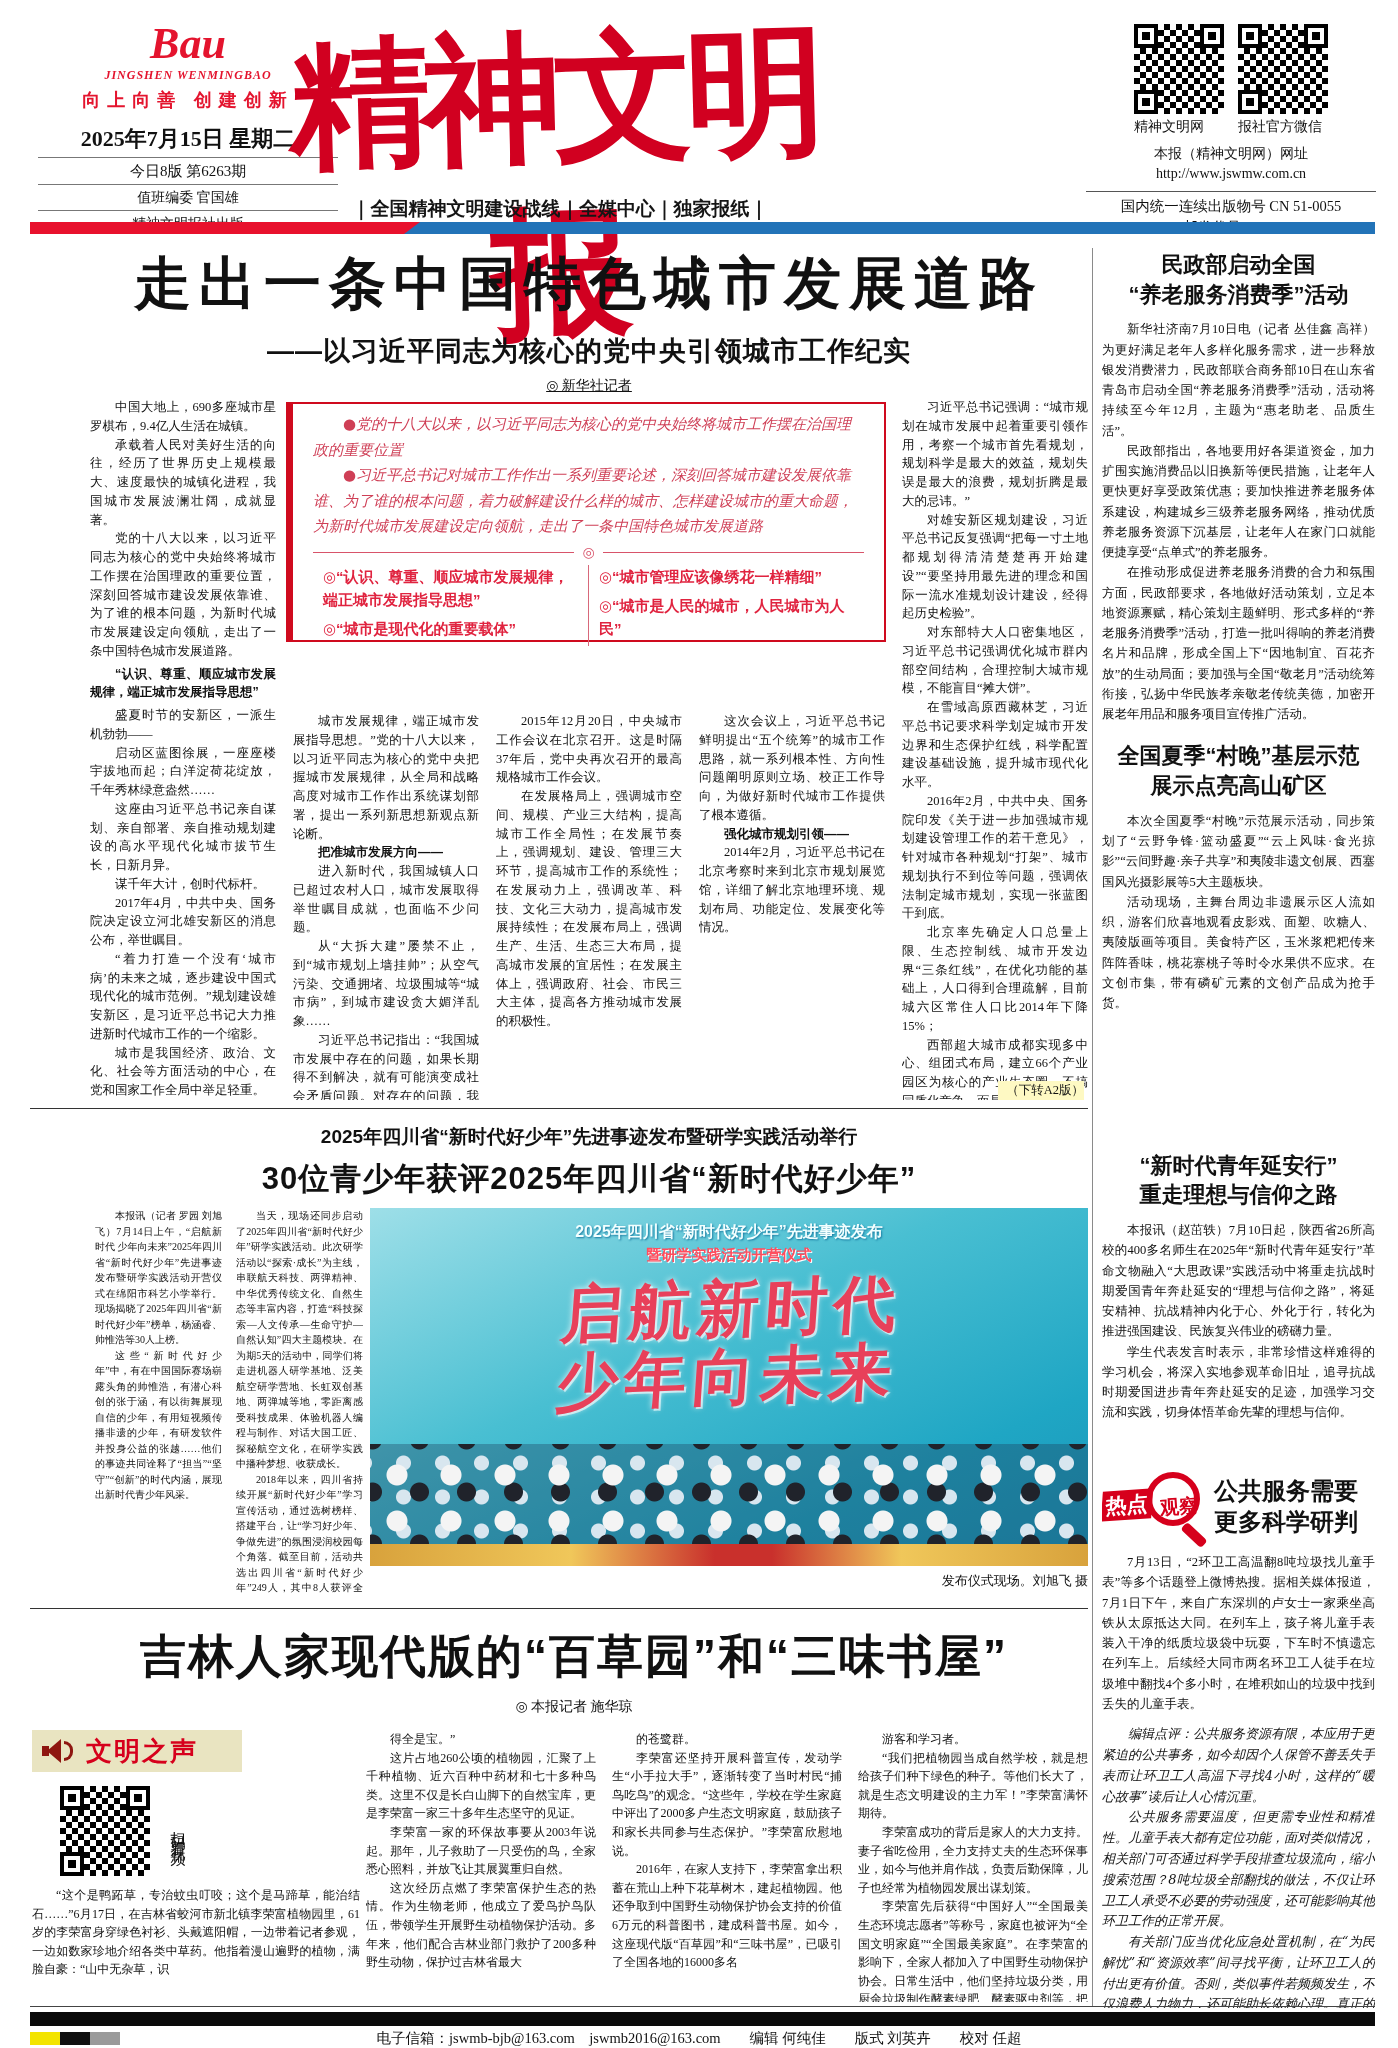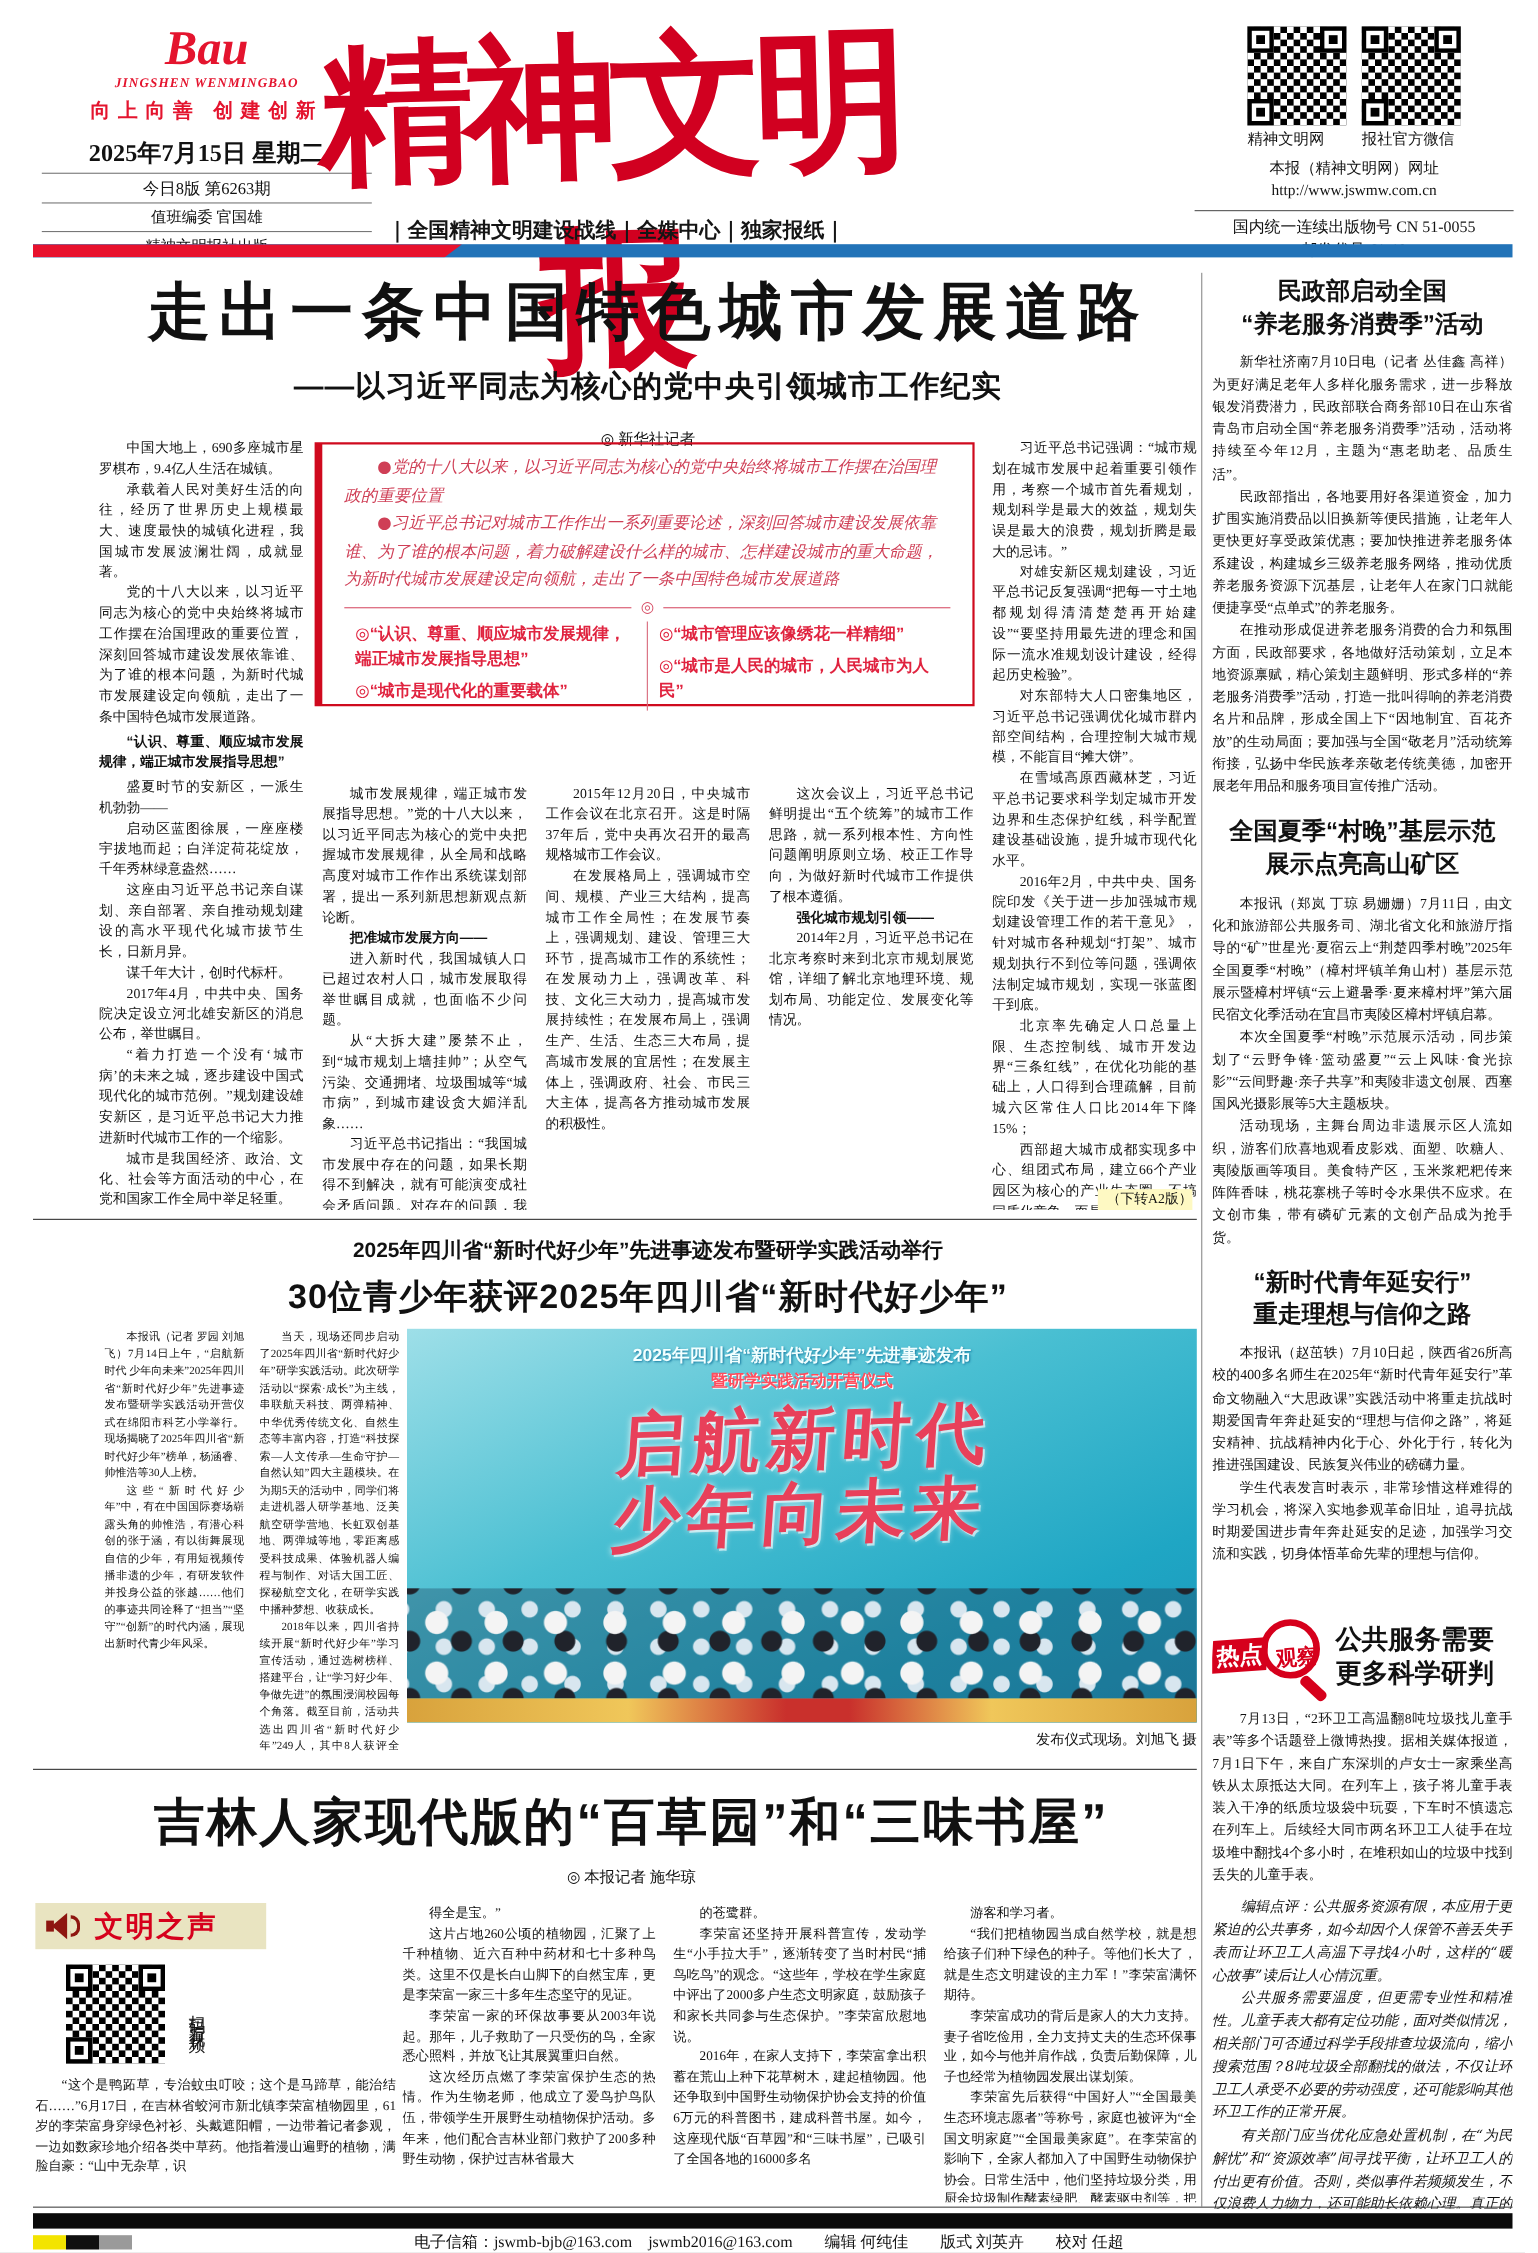--- a/index.html
+++ b/index.html
@@ -41,21 +41,21 @@
   .bar-red { position:absolute; left:0; top:0; height:100%; width:390px; background:#e8112d;
              clip-path:polygon(0 0,100% 0,calc(100% - 16px) 100%,0 100%); }
   .vrule { left:1092px; top:248px; width:1px; height:1758px; background:#8a8a8a; }
 
   
   .lead-head { left:90px; top:246px; width:998px; text-align:center; }
   .lead-head h1 { font-size:57px; letter-spacing:8px; font-weight:900; white-space:nowrap;
                   font-family:"Liberation Sans","DejaVu Sans",sans-serif; }
   .lead-dek { font-size:27px; font-weight:bold; margin-top:10px; letter-spacing:1px;
               font-family:"Liberation Sans","DejaVu Sans",sans-serif; }
-  .lead-byline { font-size:14px; margin-top:22px; }
+  .lead-byline { font-size:14px; margin-top:8px;text-decoration:underline; }
   .lead-body { left:90px; top:398px; width:998px; height:702px; }
   .lc { position:absolute; width:186px; overflow:hidden; font-size:12.5px; line-height:1.5; text-align:justify; }
   .lc p, .fc p, .bc p, .sb-body p, .bt-text p { text-indent:2em; margin:0; }
   .lc p.h { font-weight:bold; font-family:"Liberation Sans",sans-serif; margin:4px 0; }
   .lc p.b, .bc p.b { font-weight:bold; font-family:"Liberation Sans",sans-serif; }
   .lc p.end { position:absolute; right:4px; bottom:0; background:#fef9c3; text-indent:0; padding-left:8px; }
   #lc1 { left:0; top:0; bottom:0; }
   #lc2 { left:203px; top:314px; bottom:0; }
   #lc3 { left:406px; top:314px; bottom:0; }
   #lc4 { left:609px; top:314px; bottom:0; }
@@ -283,21 +283,20 @@
       <h3><span>民政部启动全国</span><br><span>“养老服务消费季”活动</span></h3>
       <div class="sb-body">
           <p>新华社济南7月10日电（记者 丛佳鑫 高祥）为更好满足老年人多样化服务需求，进一步释放银发消费潜力，民政部联合商务部10日在山东省青岛市启动全国“养老服务消费季”活动，活动将持续至今年12月，主题为“惠老助老、品质生活”。</p>
           <p>民政部指出，各地要用好各渠道资金，加力扩围实施消费品以旧换新等便民措施，让老年人更快更好享受政策优惠；要加快推进养老服务体系建设，构建城乡三级养老服务网络，推动优质养老服务资源下沉基层，让老年人在家门口就能便捷享受“点单式”的养老服务。</p>
           <p>在推动形成促进养老服务消费的合力和氛围方面，民政部要求，各地做好活动策划，立足本地资源禀赋，精心策划主题鲜明、形式多样的“养老服务消费季”活动，打造一批叫得响的养老消费名片和品牌，形成全国上下“因地制宜、百花齐放”的生动局面；要加强与全国“敬老月”活动统筹衔接，弘扬中华民族孝亲敬老传统美德，加密开展老年用品和服务项目宣传推广活动。</p>
         </div>
     </article>
     <article class="sb-art sb-a2">
       <h3><span>全国夏季“村晚”基层示范</span><br><span>展示点亮高山矿区</span></h3>
       <div class="sb-body">
-          <p>本报讯（郑岚 丁琼 易姗姗）7月11日，由文化和旅游部公共服务司、湖北省文化和旅游厅指导的“矿”世星光·夏宿云上“荆楚四季村晚”2025年全国夏季“村晚”（樟村坪镇羊角山村）基层示范展示暨樟村坪镇“云上避暑季·夏来樟村坪”第六届民宿文化季活动在宜昌市夷陵区樟村坪镇启幕。</p>
           <p>本次全国夏季“村晚”示范展示活动，同步策划了“云野争锋·篮动盛夏”“云上风味·食光掠影”“云间野趣·亲子共享”和夷陵非遗文创展、西塞国风光摄影展等5大主题板块。</p>
           <p>活动现场，主舞台周边非遗展示区人流如织，游客们欣喜地观看皮影戏、面塑、吹糖人、夷陵版画等项目。美食特产区，玉米浆粑粑传来阵阵香味，桃花寨桃子等时令水果供不应求。在文创市集，带有磷矿元素的文创产品成为抢手货。</p>
         </div>
     </article>
     <article class="sb-art sb-a3">
       <h3><span>“新时代青年延安行”</span><br><span>重走理想与信仰之路</span></h3>
       <div class="sb-body">
           <p>本报讯（赵茁轶）7月10日起，陕西省26所高校的400多名师生在2025年“新时代青年延安行”革命文物融入“大思政课”实践活动中将重走抗战时期爱国青年奔赴延安的“理想与信仰之路”，将延安精神、抗战精神内化于心、外化于行，转化为推进强国建设、民族复兴伟业的磅礴力量。</p>
           <p>学生代表发言时表示，非常珍惜这样难得的学习机会，将深入实地参观革命旧址，追寻抗战时期爱国进步青年奔赴延安的足迹，加强学习交流和实践，切身体悟革命先辈的理想与信仰。</p>
         </div>

